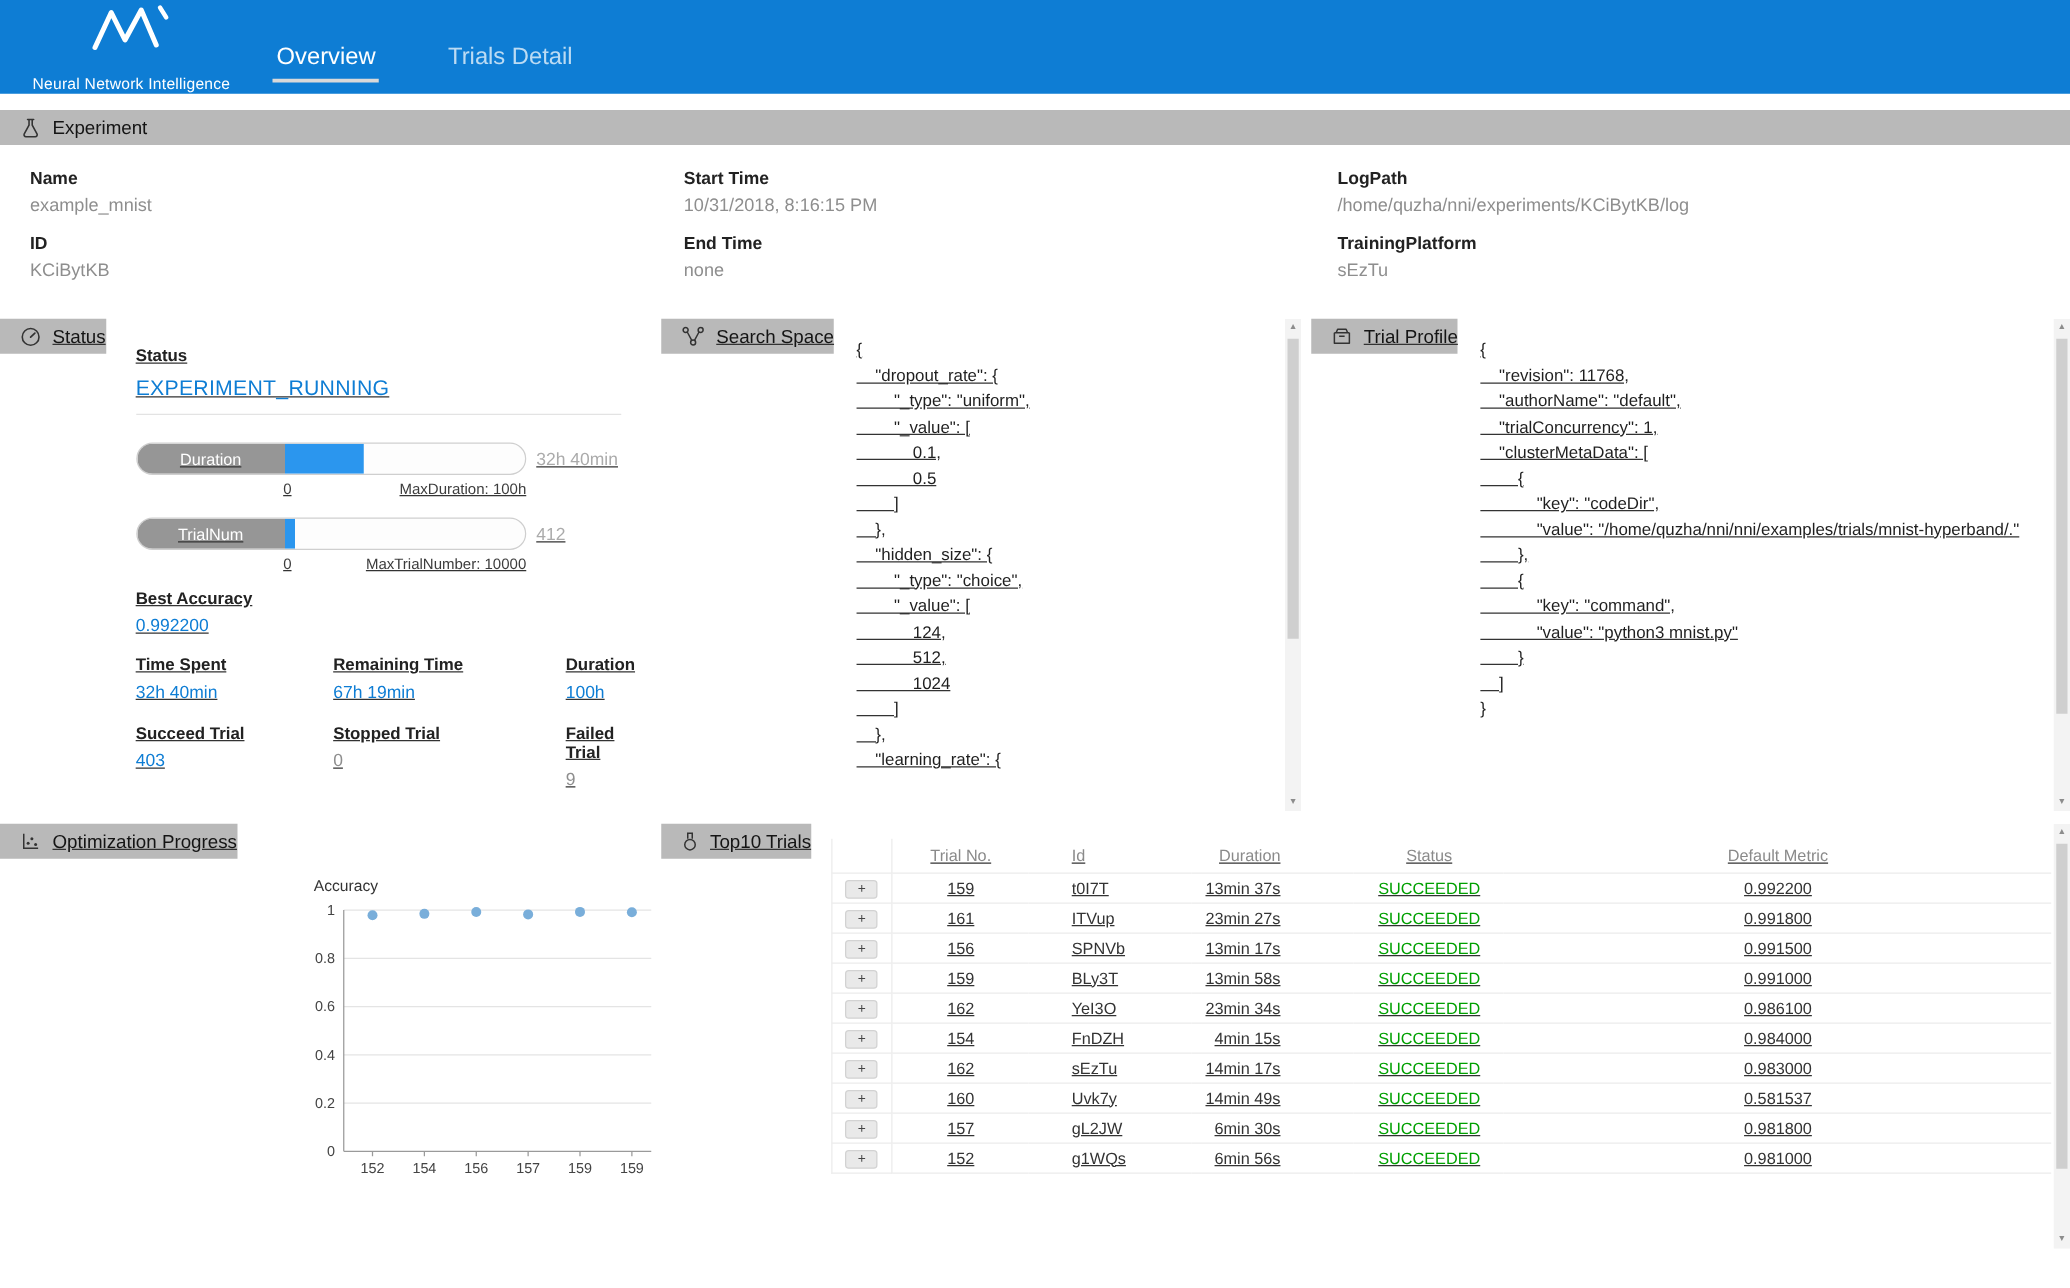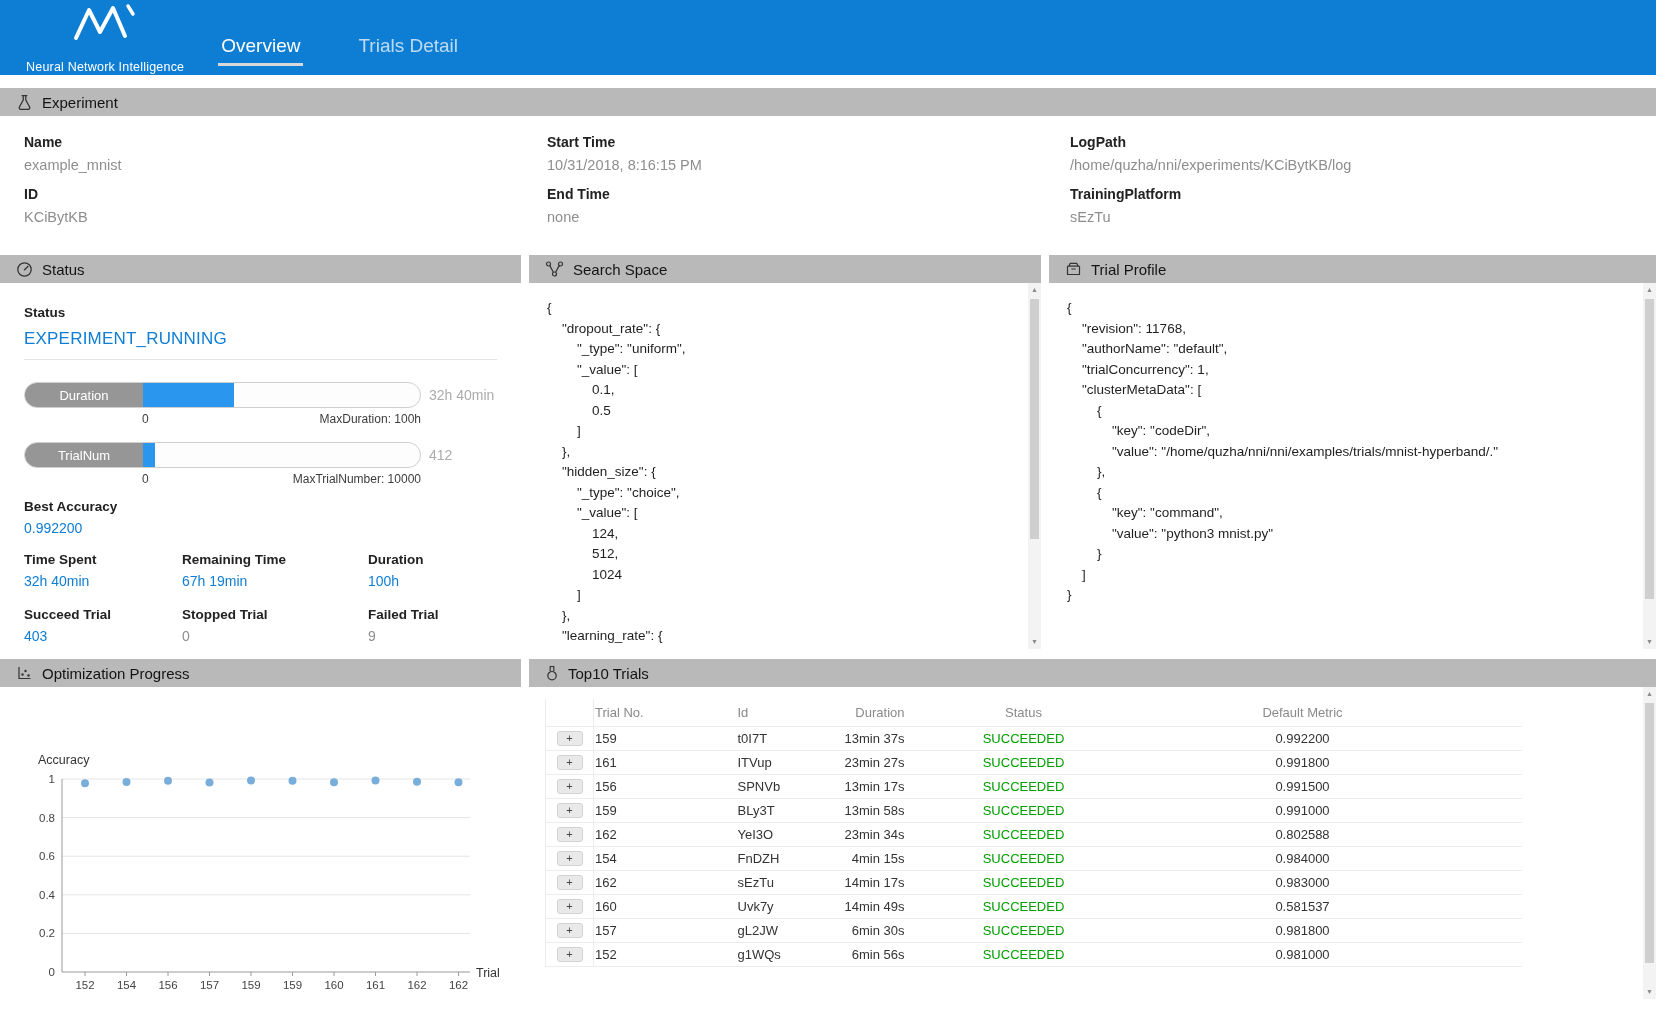--- a/index.html
+++ b/index.html
@@ -25,21 +25,21 @@
 
   
   .exp-wrap{margin-top:13px;}
   .exp-body{display:flex;padding:5px 16px 14px 24px;}
   .exp-col{width:523px;}
   .f-label{font-size:14px;font-weight:bold;color:#222;margin-top:13px;}
   .f-value{font-size:14.5px;color:#8e8e8e;margin-top:7px;white-space:nowrap;}
 
   
   .mid{display:flex;gap:8px;margin-top:16px;height:394px;}
-  .panel{display:flex;flex-direction:column;background:#fff;}
+  .panel{display:flex;background:#fff;text-decoration:underline;}
   .p-status{width:521px;}
   .p-search{width:512px;}
   .p-profile{width:607px;}
   .panel-body{flex:1;position:relative;overflow:hidden;}
 
   .status-body{padding:22px 24px 0;}
   .s-label{font-size:13.5px;font-weight:bold;color:#222;}
   .s-value{font-size:17px;color:var(--accent);margin-top:9px;letter-spacing:.2px;}
   .divider{border-bottom:1px solid #e3e3e3;margin-top:10px;}
 
@@ -78,21 +78,21 @@
   .opt-body{padding:10px 0 0 10px;}
   .chart text{font-family:"Liberation Sans",sans-serif;}
   .chart .tick{font-size:11.5px;fill:#444;}
   .chart .axis-label{font-size:12.5px;fill:#333;}
 
   .t10-body{padding:12px 0 0 16px;position:relative;height:100%;}
   table.t10{border-collapse:collapse;width:976px;font-size:13px;table-layout:fixed;}
   .t10 th{color:#8a8a8a;font-weight:normal;height:27px;border-bottom:1px solid #ececec;}
   .t10 td{height:24px;border-bottom:1px solid #ececec;color:#333;}
   .col-exp{width:48px;border-left:1px solid #ececec;border-right:1px solid #ececec;text-align:center;}
-  .col-no{width:110px;text-align:left;}
+  .col-no{width:110px;text-align:center;}
   .col-id{width:130px;text-align:left;padding-left:34px;}
   .col-dur{width:130px;text-align:right;padding-right:59px;}
   .col-st{width:120px;text-align:center;}
   td.col-st{color:var(--green);}
   .col-me{width:438px;text-align:center;}
   .expand-btn{width:26px;height:15px;background:#e9e9e9;border:1px solid #d2d2d2;border-radius:3px;
               font-size:11px;line-height:11px;color:#444;cursor:pointer;padding:0;}
 </style>
 </head>
 <body>
@@ -430,21 +430,21 @@
   </tr>
 
   <tr>
     <td class="col-exp">
       <button class="expand-btn">+</button>
     </td>
     <td class="col-no">162</td>
     <td class="col-id">YeI3O</td>
     <td class="col-dur">23min 34s</td>
     <td class="col-st">SUCCEEDED</td>
-    <td class="col-me">0.802588</td>
+    <td class="col-me">0.986100</td>
   </tr>
 
   <tr>
     <td class="col-exp">
       <button class="expand-btn">+</button>
     </td>
     <td class="col-no">154</td>
     <td class="col-id">FnDZH</td>
     <td class="col-dur">4min 15s</td>
     <td class="col-st">SUCCEEDED</td>

